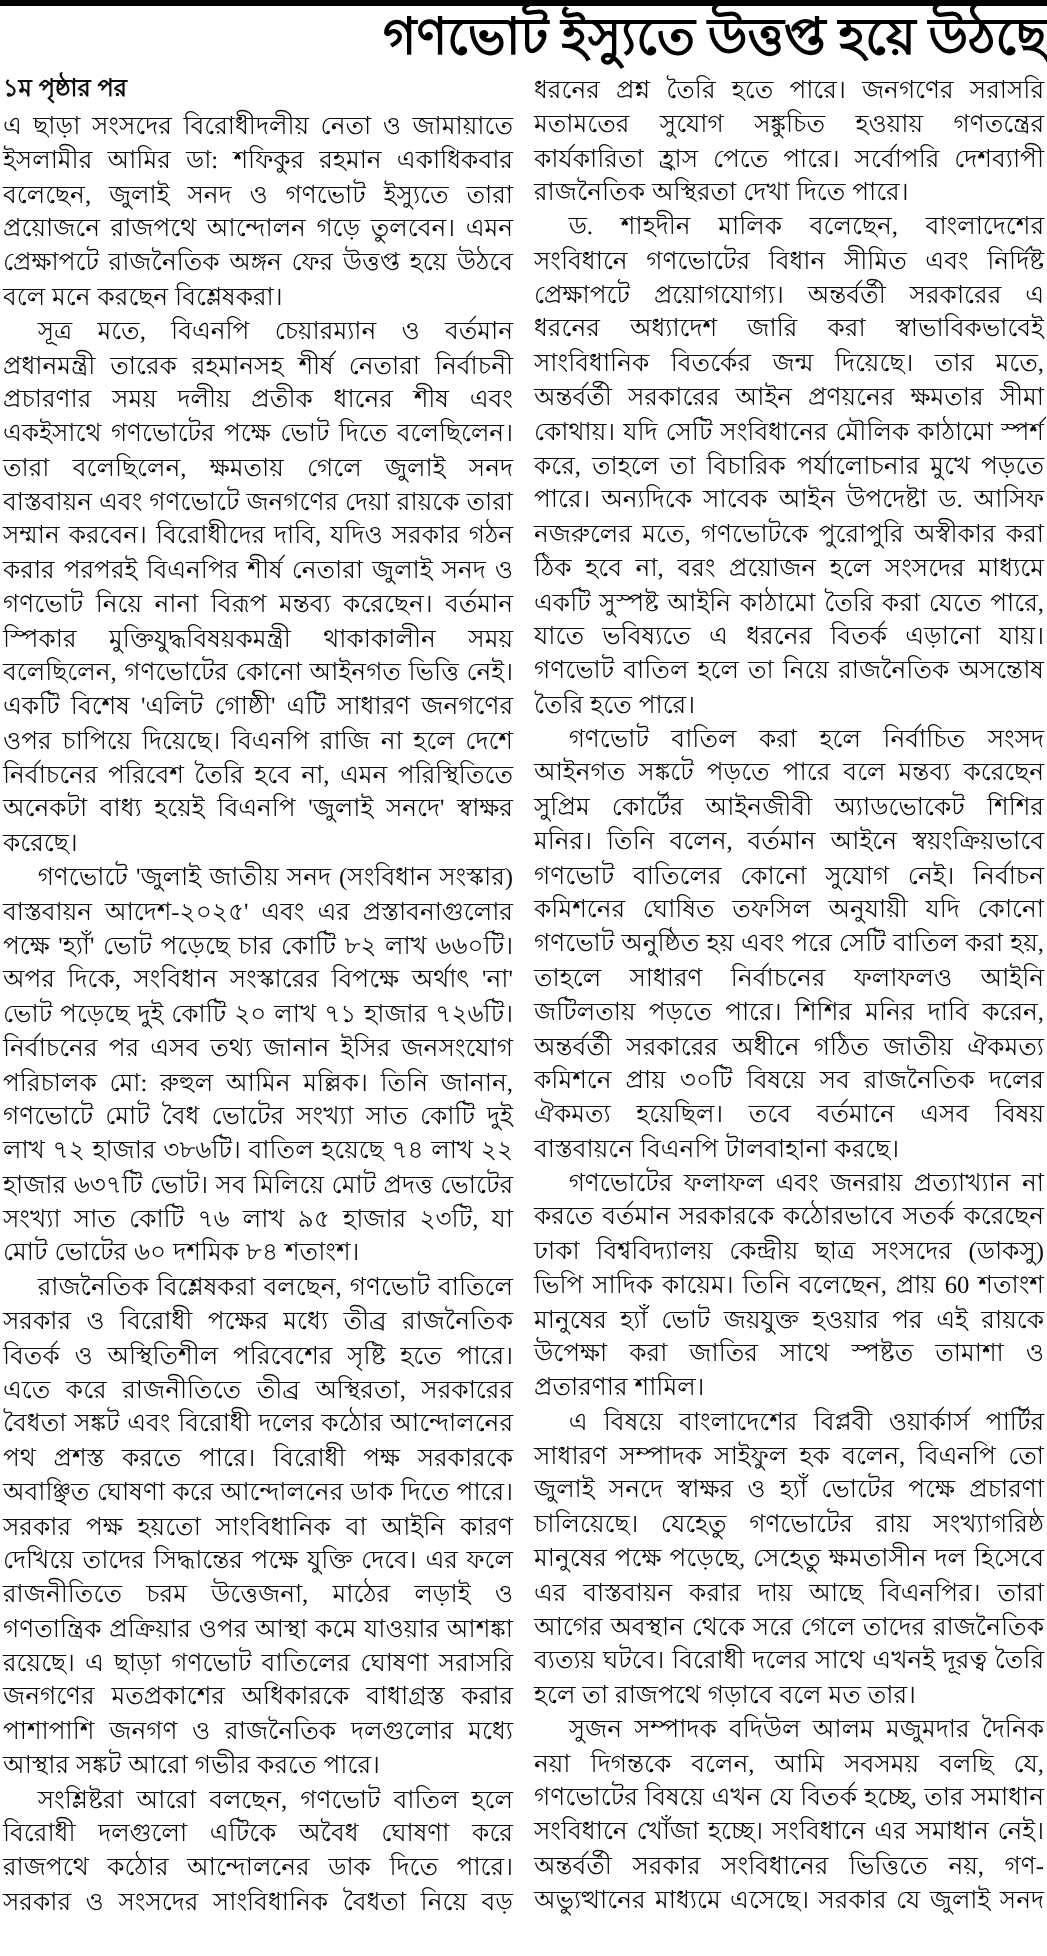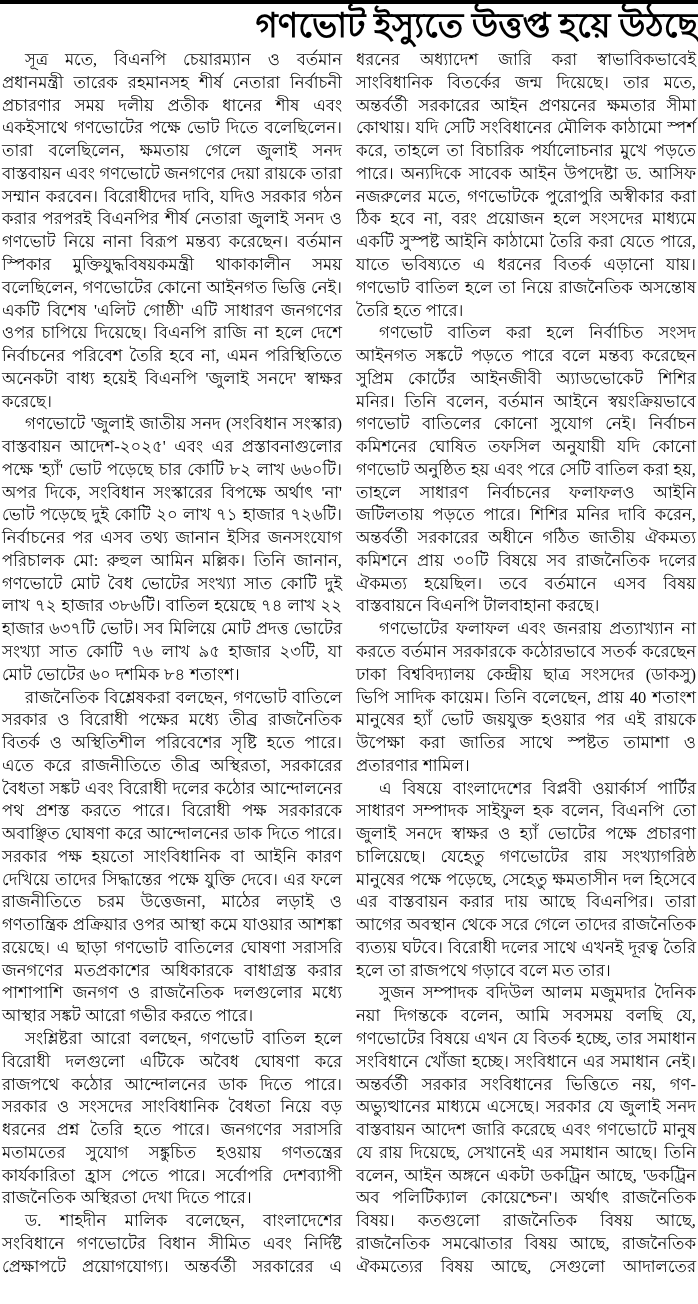--- a/index.html
+++ b/index.html
@@ -57,23 +57,25 @@
   }
 </style>
 </head>
 <body>
 
 <div class="top-rule"></div>
 
 <h1 class="headline">গণভোট ইস্যুতে উত্তপ্ত হয়ে উঠছে</h1>
 
 <div class="article">
+  <div class="cont-label">১ম পৃষ্ঠার পর</div>
+  <p class="first">এ ছাড়া সংসদের বিরোধীদলীয় নেতা ও জামায়াতে ইসলামীর আমির ডা: শফিকুর রহমান একাধিকবার বলেছেন, জুলাই সনদ ও গণভোট ইস্যুতে তারা প্রয়োজনে রাজপথে আন্দোলন গড়ে তুলবেন। এমন প্রেক্ষাপটে রাজনৈতিক অঙ্গন ফের উত্তপ্ত হয়ে উঠবে বলে মনে করছেন বিশ্লেষকরা।</p>
   <p>সূত্র মতে, বিএনপি চেয়ারম্যান ও বর্তমান প্রধানমন্ত্রী তারেক রহমানসহ শীর্ষ নেতারা নির্বাচনী প্রচারণার সময় দলীয় প্রতীক ধানের শীষ এবং একইসাথে গণভোটের পক্ষে ভোট দিতে বলেছিলেন। তারা বলেছিলেন, ক্ষমতায় গেলে জুলাই সনদ বাস্তবায়ন এবং গণভোটে জনগণের দেয়া রায়কে তারা সম্মান করবেন। বিরোধীদের দাবি, যদিও সরকার গঠন করার পরপরই বিএনপির শীর্ষ নেতারা জুলাই সনদ ও গণভোট নিয়ে নানা বিরূপ মন্তব্য করেছেন। বর্তমান স্পিকার মুক্তিযুদ্ধবিষয়কমন্ত্রী থাকাকালীন সময় বলেছিলেন, গণভোটের কোনো আইনগত ভিত্তি নেই। একটি বিশেষ 'এলিট গোষ্ঠী' এটি সাধারণ জনগণের ওপর চাপিয়ে দিয়েছে। বিএনপি রাজি না হলে দেশে নির্বাচনের পরিবেশ তৈরি হবে না, এমন পরিস্থিতিতে অনেকটা বাধ্য হয়েই বিএনপি 'জুলাই সনদে' স্বাক্ষর করেছে।</p>
   <p>গণভোটে 'জুলাই জাতীয় সনদ (সংবিধান সংস্কার) বাস্তবায়ন আদেশ-২০২৫' এবং এর প্রস্তাবনাগুলোর পক্ষে 'হ্যাঁ' ভোট পড়েছে চার কোটি ৮২ লাখ ৬৬০টি। অপর দিকে, সংবিধান সংস্কারের বিপক্ষে অর্থাৎ 'না' ভোট পড়েছে দুই কোটি ২০ লাখ ৭১ হাজার ৭২৬টি। নির্বাচনের পর এসব তথ্য জানান ইসির জনসংযোগ পরিচালক মো: রুহুল আমিন মল্লিক। তিনি জানান, গণভোটে মোট বৈধ ভোটের সংখ্যা সাত কোটি দুই লাখ ৭২ হাজার ৩৮৬টি। বাতিল হয়েছে ৭৪ লাখ ২২ হাজার ৬৩৭টি ভোট। সব মিলিয়ে মোট প্রদত্ত ভোটের সংখ্যা সাত কোটি ৭৬ লাখ ৯৫ হাজার ২৩টি, যা মোট ভোটের ৬০ দশমিক ৮৪ শতাংশ।</p>
   <p>রাজনৈতিক বিশ্লেষকরা বলছেন, গণভোট বাতিলে সরকার ও বিরোধী পক্ষের মধ্যে তীব্র রাজনৈতিক বিতর্ক ও অস্থিতিশীল পরিবেশের সৃষ্টি হতে পারে। এতে করে রাজনীতিতে তীব্র অস্থিরতা, সরকারের বৈধতা সঙ্কট এবং বিরোধী দলের কঠোর আন্দোলনের পথ প্রশস্ত করতে পারে। বিরোধী পক্ষ সরকারকে অবাঞ্ছিত ঘোষণা করে আন্দোলনের ডাক দিতে পারে। সরকার পক্ষ হয়তো সাংবিধানিক বা আইনি কারণ দেখিয়ে তাদের সিদ্ধান্তের পক্ষে যুক্তি দেবে। এর ফলে রাজনীতিতে চরম উত্তেজনা, মাঠের লড়াই ও গণতান্ত্রিক প্রক্রিয়ার ওপর আস্থা কমে যাওয়ার আশঙ্কা রয়েছে। এ ছাড়া গণভোট বাতিলের ঘোষণা সরাসরি জনগণের মতপ্রকাশের অধিকারকে বাধাগ্রস্ত করার পাশাপাশি জনগণ ও রাজনৈতিক দলগুলোর মধ্যে আস্থার সঙ্কট আরো গভীর করতে পারে।</p>
   <p>সংশ্লিষ্টরা আরো বলছেন, গণভোট বাতিল হলে বিরোধী দলগুলো এটিকে অবৈধ ঘোষণা করে রাজপথে কঠোর আন্দোলনের ডাক দিতে পারে। সরকার ও সংসদের সাংবিধানিক বৈধতা নিয়ে বড় ধরনের প্রশ্ন তৈরি হতে পারে। জনগণের সরাসরি মতামতের সুযোগ সঙ্কুচিত হওয়ায় গণতন্ত্রের কার্যকারিতা হ্রাস পেতে পারে। সর্বোপরি দেশব্যাপী রাজনৈতিক অস্থিরতা দেখা দিতে পারে।</p>
   <p>ড. শাহদীন মালিক বলেছেন, বাংলাদেশের সংবিধানে গণভোটের বিধান সীমিত এবং নির্দিষ্ট প্রেক্ষাপটে প্রয়োগযোগ্য। অন্তর্বর্তী সরকারের এ ধরনের অধ্যাদেশ জারি করা স্বাভাবিকভাবেই সাংবিধানিক বিতর্কের জন্ম দিয়েছে। তার মতে, অন্তর্বর্তী সরকারের আইন প্রণয়নের ক্ষমতার সীমা কোথায়। যদি সেটি সংবিধানের মৌলিক কাঠামো স্পর্শ করে, তাহলে তা বিচারিক পর্যালোচনার মুখে পড়তে পারে। অন্যদিকে সাবেক আইন উপদেষ্টা ড. আসিফ নজরুলের মতে, গণভোটকে পুরোপুরি অস্বীকার করা ঠিক হবে না, বরং প্রয়োজন হলে সংসদের মাধ্যমে একটি সুস্পষ্ট আইনি কাঠামো তৈরি করা যেতে পারে, যাতে ভবিষ্যতে এ ধরনের বিতর্ক এড়ানো যায়। গণভোট বাতিল হলে তা নিয়ে রাজনৈতিক অসন্তোষ তৈরি হতে পারে।</p>
   <p>গণভোট বাতিল করা হলে নির্বাচিত সংসদ আইনগত সঙ্কটে পড়তে পারে বলে মন্তব্য করেছেন সুপ্রিম কোর্টের আইনজীবী অ্যাডভোকেট শিশির মনির। তিনি বলেন, বর্তমান আইনে স্বয়ংক্রিয়ভাবে গণভোট বাতিলের কোনো সুযোগ নেই। নির্বাচন কমিশনের ঘোষিত তফসিল অনুযায়ী যদি কোনো গণভোট অনুষ্ঠিত হয় এবং পরে সেটি বাতিল করা হয়, তাহলে সাধারণ নির্বাচনের ফলাফলও আইনি জটিলতায় পড়তে পারে। শিশির মনির দাবি করেন, অন্তর্বর্তী সরকারের অধীনে গঠিত জাতীয় ঐকমত্য কমিশনে প্রায় ৩০টি বিষয়ে সব রাজনৈতিক দলের ঐকমত্য হয়েছিল। তবে বর্তমানে এসব বিষয় বাস্তবায়নে বিএনপি টালবাহানা করছে।</p>
-  <p>গণভোটের ফলাফল এবং জনরায় প্রত্যাখ্যান না করতে বর্তমান সরকারকে কঠোরভাবে সতর্ক করেছেন ঢাকা বিশ্ববিদ্যালয় কেন্দ্রীয় ছাত্র সংসদের (ডাকসু) ভিপি সাদিক কায়েম। তিনি বলেছেন, প্রায় 40 শতাংশ মানুষের হ্যাঁ ভোট জয়যুক্ত হওয়ার পর এই রায়কে উপেক্ষা করা জাতির সাথে স্পষ্টত তামাশা ও প্রতারণার শামিল।</p>
+  <p>গণভোটের ফলাফল এবং জনরায় প্রত্যাখ্যান না করতে বর্তমান সরকারকে কঠোরভাবে সতর্ক করেছেন ঢাকা বিশ্ববিদ্যালয় কেন্দ্রীয় ছাত্র সংসদের (ডাকসু) ভিপি সাদিক কায়েম। তিনি বলেছেন, প্রায় 60 শতাংশ মানুষের হ্যাঁ ভোট জয়যুক্ত হওয়ার পর এই রায়কে উপেক্ষা করা জাতির সাথে স্পষ্টত তামাশা ও প্রতারণার শামিল।</p>
   <p>এ বিষয়ে বাংলাদেশের বিপ্লবী ওয়ার্কার্স পার্টির সাধারণ সম্পাদক সাইফুল হক বলেন, বিএনপি তো জুলাই সনদে স্বাক্ষর ও হ্যাঁ ভোটের পক্ষে প্রচারণা চালিয়েছে। যেহেতু গণভোটের রায় সংখ্যাগরিষ্ঠ মানুষের পক্ষে পড়েছে, সেহেতু ক্ষমতাসীন দল হিসেবে এর বাস্তবায়ন করার দায় আছে বিএনপির। তারা আগের অবস্থান থেকে সরে গেলে তাদের রাজনৈতিক ব্যত্যয় ঘটবে। বিরোধী দলের সাথে এখনই দূরত্ব তৈরি হলে তা রাজপথে গড়াবে বলে মত তার।</p>
   <p>সুজন সম্পাদক বদিউল আলম মজুমদার দৈনিক নয়া দিগন্তকে বলেন, আমি সবসময় বলছি যে, গণভোটের বিষয়ে এখন যে বিতর্ক হচ্ছে, তার সমাধান সংবিধানে খোঁজা হচ্ছে। সংবিধানে এর সমাধান নেই। অন্তর্বর্তী সরকার সংবিধানের ভিত্তিতে নয়, গণ-অভ্যুত্থানের মাধ্যমে এসেছে। সরকার যে জুলাই সনদ বাস্তবায়ন আদেশ জারি করেছে এবং গণভোটে মানুষ যে রায় দিয়েছে, সেখানেই এর সমাধান আছে। তিনি বলেন, আইন অঙ্গনে একটা ডকট্রিন আছে, 'ডকট্রিন অব পলিটিক্যাল কোয়েশ্চেন'। অর্থাৎ রাজনৈতিক বিষয়। কতগুলো রাজনৈতিক বিষয় আছে, রাজনৈতিক সমঝোতার বিষয় আছে, রাজনৈতিক ঐকমত্যের বিষয় আছে, সেগুলো আদালতের এখতিয়ারবহির্ভূত হওয়া উচিত। এখানে 'ডকট্রিন অব পলিটিক্যাল কোয়েশ্চেন' প্রয়োগ হতে পারে। বিএনপির প্রতি তিনি বলেন, সরকার গঠনের শুরু থেকে বিভক্তি, অনৈক্য সৃষ্টি করে তারা কিভাবে লাভবান হবে, সেটি বোধগম্য হচ্ছে না। বরং এর মাধ্যমে জটিলতা সৃষ্টি হবে বলে মনে করেন তিনি। এই জটিলতার কারণে পলাতক শক্তির ফিরে আসার সুযোগ তৈরি হতে পারে বলে মন্তব্য করেন বদিউল আলম মজুমদার। তিনি বলেন, এই সিদ্ধান্ত আত্মঘাতী হতে পারে।</p>
 
 </div>
 
 </body></html>

